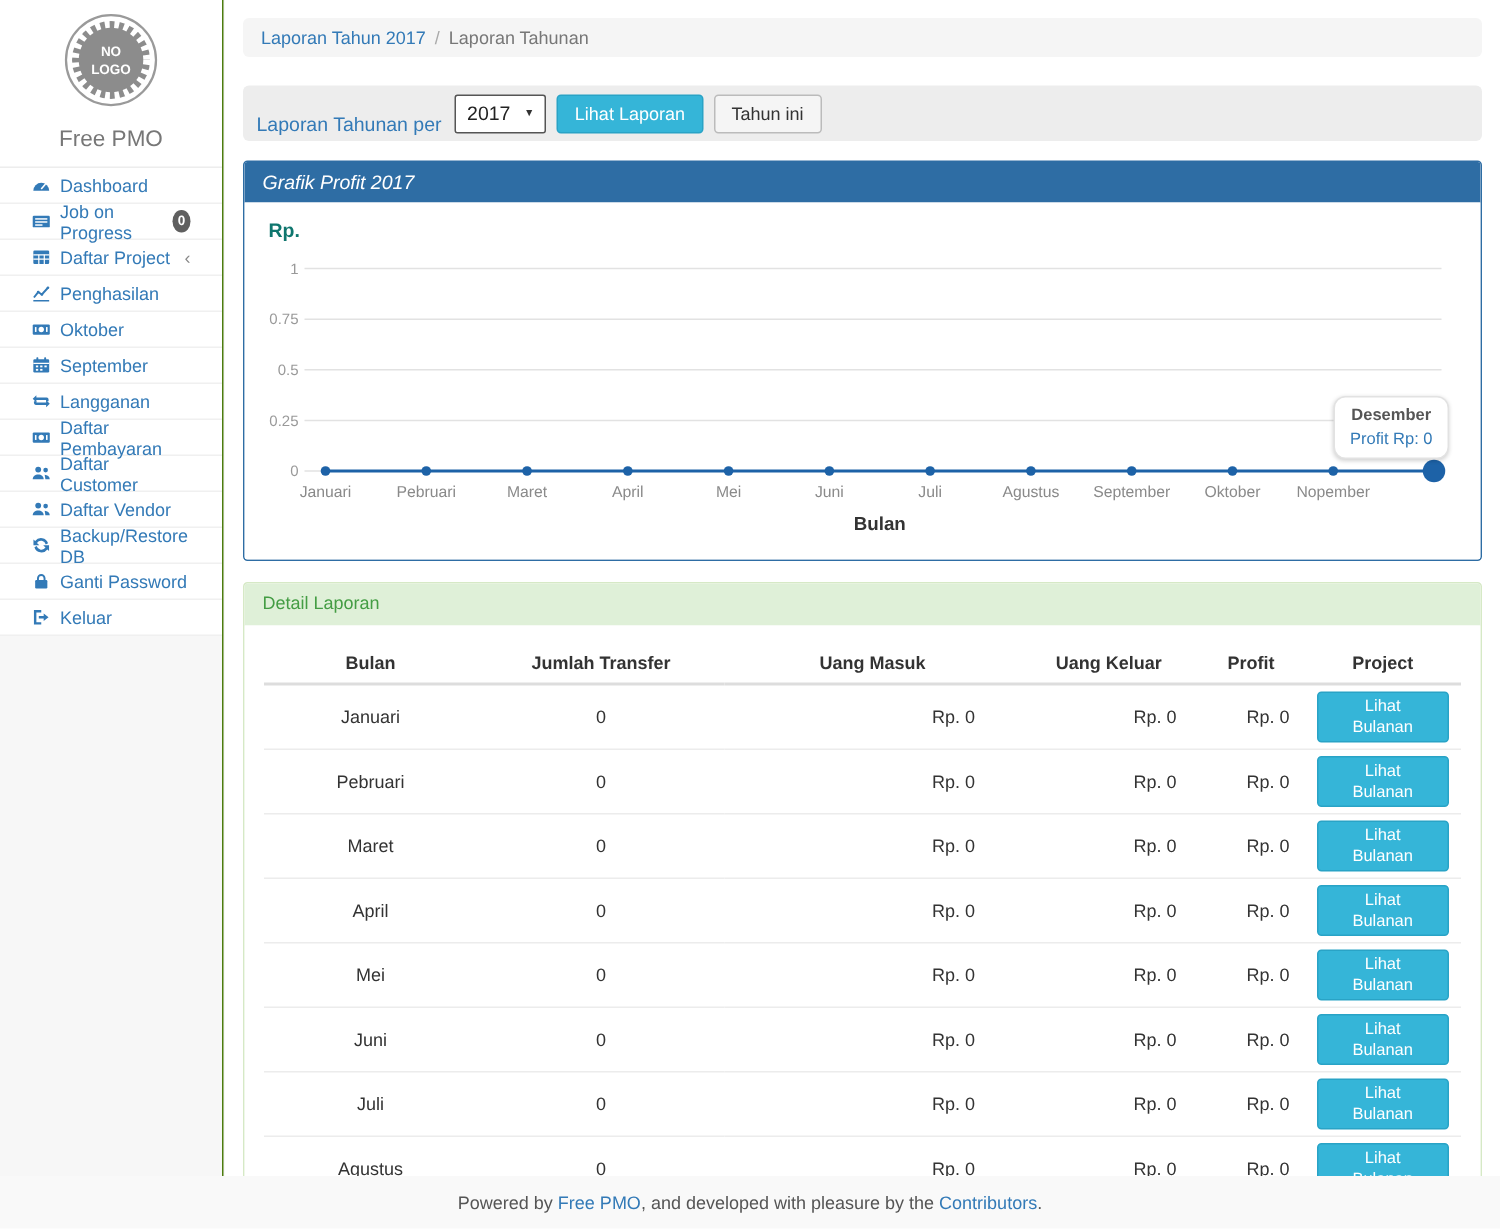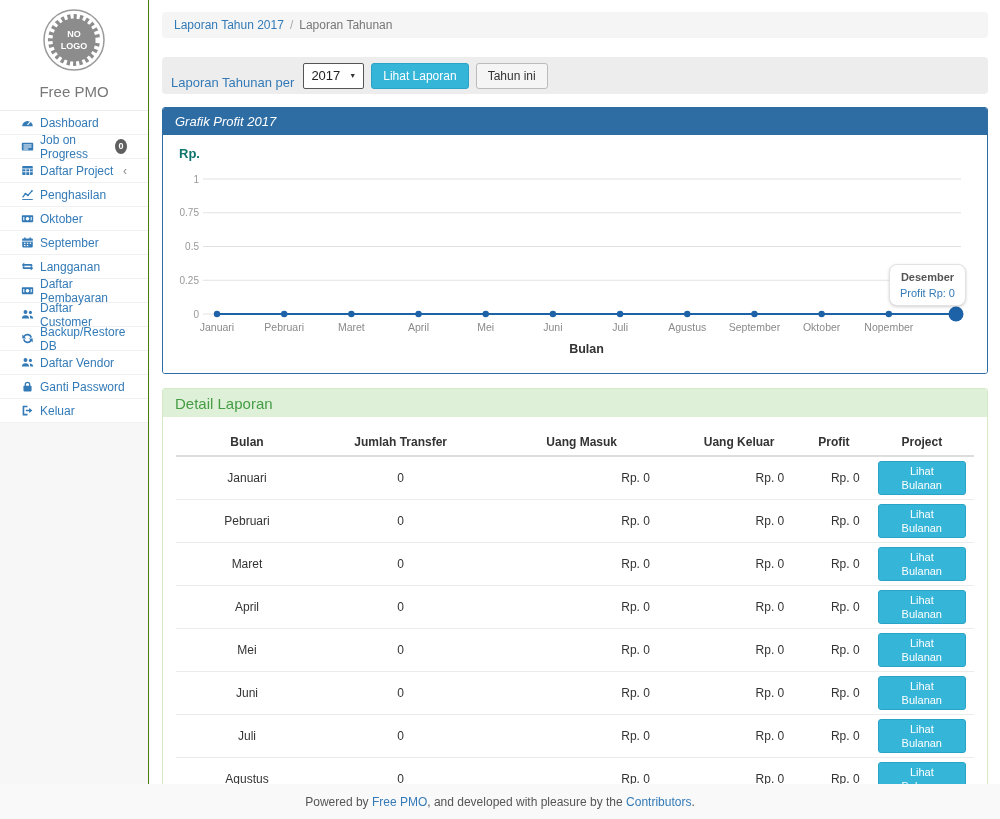--- a/index.html
+++ b/index.html
@@ -37,21 +37,21 @@
   .panel-primary { border:1px solid #2e6da4; }
   .panel-primary .panel-heading { background:#2e6da4; color:#fff; font-size:13px; padding:6px 12px; height:27px;font-style:italic; }
   .chart-body { position:relative; height:238px; background:#fff; }
   .rp-label { position:absolute; left:16px; top:11px; font-weight:bold; font-size:13px; color:#0f766e; }
   .chart-canvas { position:absolute; left:0; top:0; }
   .tooltip-box { position:absolute; right:21px; top:129px; background:#fff; border:1px solid #e2e2e2; border-radius:8px; box-shadow:0 1px 3px rgba(0,0,0,.18); padding:6px 10px; text-align:center; min-width:52px; }
   .tooltip-title { font-weight:bold; font-size:11px; color:#555; }
   .tooltip-text { font-size:11px; color:#337ab7; margin-top:4px; white-space:nowrap; }
 
   .panel-success { border:1px solid #d6e9c6; }
-  .panel-success .panel-heading { background:#dff0d8; color:#449d44; font-size:15px; padding:6px 12px; height:28px; }
+  .panel-success .panel-heading { background:#dff0d8; color:#449d44; font-size:12px; padding:6px 12px; height:28px; }
   .detail-body { background:#fff; padding:12px 13px 16px; }
 
   table { width:100%; border-collapse:collapse; font-size:12px; }
   th { border-bottom:2px solid #ddd; padding:6px 8px; text-align:center; color:#333; }
   td { border-bottom:1px solid #ececec; padding:4px 8px; height:24px; }
   .c0,.c1,.c5 { text-align:center; }
   .c2 { text-align:right; padding-right:30px; }
   .c3 { text-align:right; padding-right:14px; }
   .c4 { text-align:right; padding-right:10px; }
   .btn-xs { padding:2px 23px; font-size:11px; line-height:14px; }
@@ -178,35 +178,35 @@
             <path d="M1 13c0-2.5 2-4 4.5-4S10 10.5 10 13z"></path>
             <circle cx="11.6" cy="5.4" r="1.9"></circle>
             <path d="M10.8 9.3c2.3.2 4.2 1.5 4.2 3.7h-3.6z"></path>
           </svg>
         </span>
         <span>Daftar Customer</span>
       </div>
       <div class="nav-item">
         <span class="nav-icon">
           <svg viewBox="0 0 16 16">
-            <path d="M13.6 6.4A6 6 0 0 0 3 4.6L1.6 3.2V8h4.8L4.5 6.1a4 4 0 0 1 7.2 1.3zM2.4 9.6a6 6 0 0 0 10.6 1.8l1.4 1.4V8H9.6l1.9 1.9a4 4 0 0 1-7.2-1.3z"></path>
-          </svg>
-        </span>
-        <span>Backup/Restore DB</span>
-      </div>
-      <div class="nav-item">
-        <span class="nav-icon">
-          <svg viewBox="0 0 16 16">
             <circle cx="5.5" cy="5" r="2.4"></circle>
             <path d="M1 13c0-2.5 2-4 4.5-4S10 10.5 10 13z"></path>
             <circle cx="11.6" cy="5.4" r="1.9"></circle>
             <path d="M10.8 9.3c2.3.2 4.2 1.5 4.2 3.7h-3.6z"></path>
           </svg>
         </span>
         <span>Daftar Vendor</span>
+      </div>
+      <div class="nav-item">
+        <span class="nav-icon">
+          <svg viewBox="0 0 16 16">
+            <path d="M13.6 6.4A6 6 0 0 0 3 4.6L1.6 3.2V8h4.8L4.5 6.1a4 4 0 0 1 7.2 1.3zM2.4 9.6a6 6 0 0 0 10.6 1.8l1.4 1.4V8H9.6l1.9 1.9a4 4 0 0 1-7.2-1.3z"></path>
+          </svg>
+        </span>
+        <span>Backup/Restore DB</span>
       </div>
       <div class="nav-item">
         <span class="nav-icon">
           <svg viewBox="0 0 16 16">
             <path d="M4.5 7.5V5.5a3.5 3.5 0 0 1 7 0v2h-1.6v-2a1.9 1.9 0 0 0-3.8 0v2z"></path>
             <rect x="3" y="7" width="10" height="7" rx="1"></rect>
           </svg>
         </span>
         <span>Ganti Password</span>
       </div>

